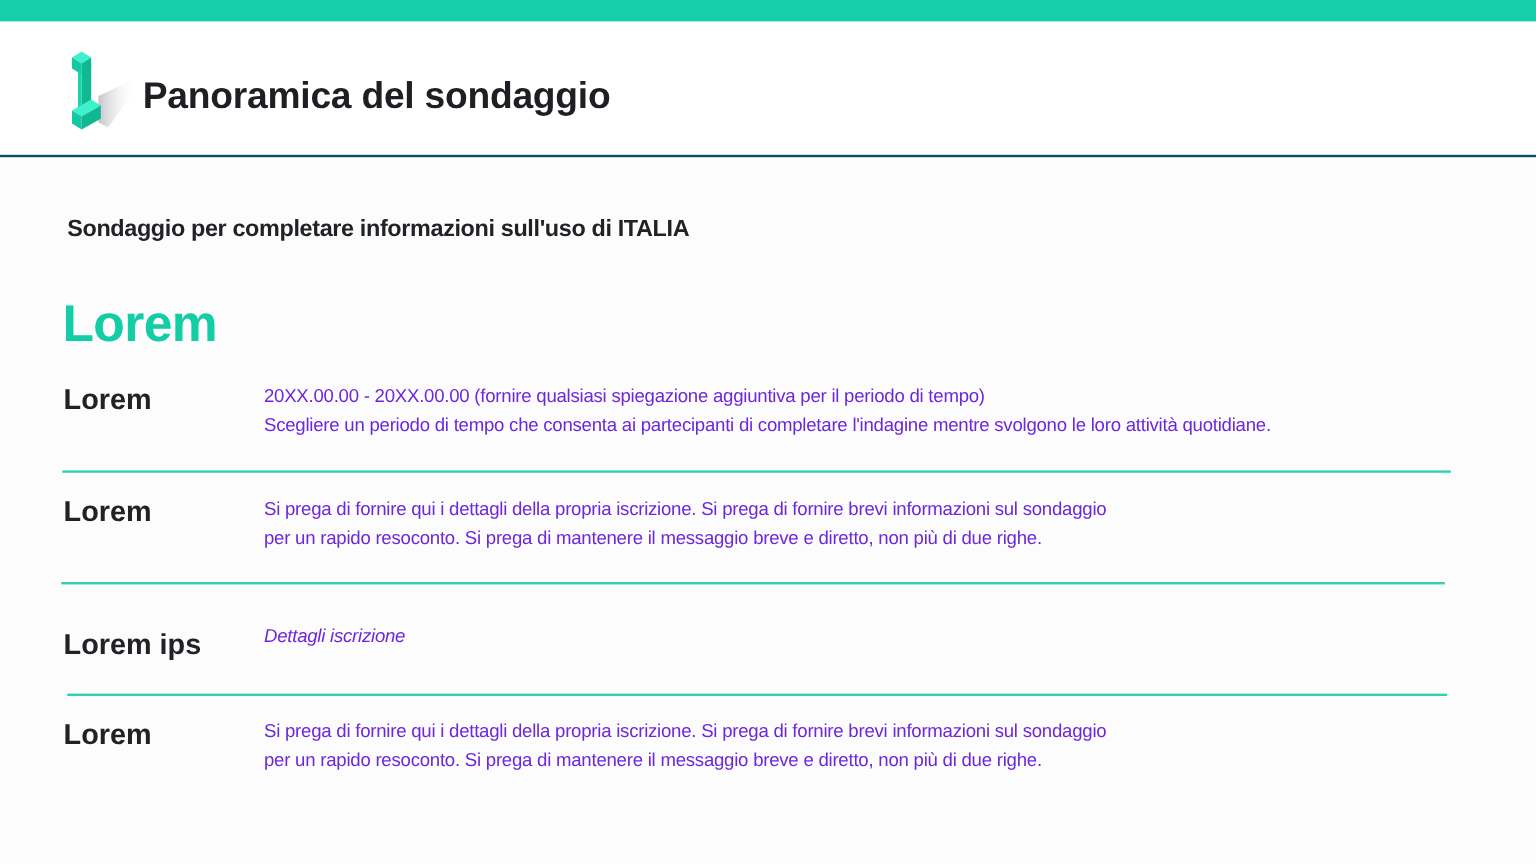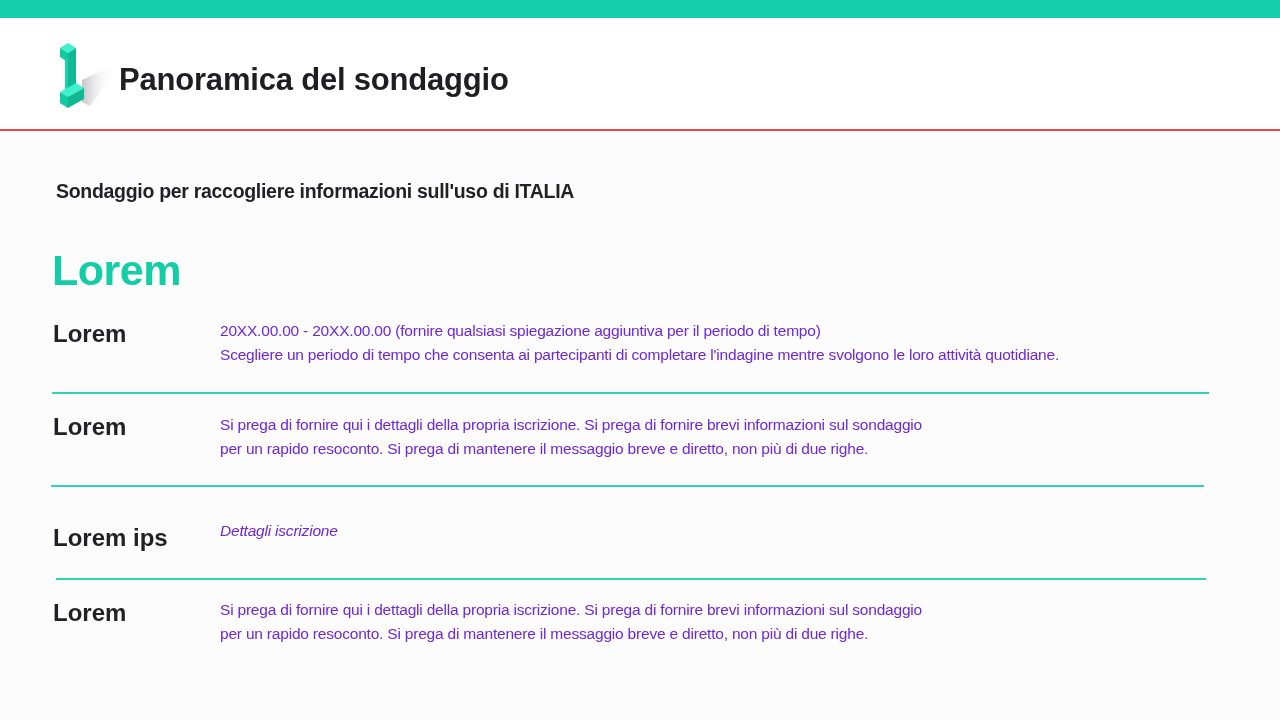--- a/index.html
+++ b/index.html
@@ -10,21 +10,21 @@
       color: #222226;
       position: relative;
     }
     .top-bar {
       position: absolute; left: 0; top: 0; width: 1280px; height: 18px;
       background: #14cfa9;
     }
     .header {
       position: absolute; left: 0; top: 18px; width: 1280px; height: 113px;
       background: #ffffff;
-      border-bottom: 2px solid #ef4444;
+      border-bottom: 2px solid #0c4a6e;
     }
     .logo {
       position: absolute; left: 56px; top: 22px; width: 60px; height: 72px;
     }
     .page-title {
       position: absolute; left: 119px; top: 44px;
       font-size: 31px; font-weight: bold; color: #1f1f23; letter-spacing: -0.2px;
       white-space: nowrap;
     }
     .subtitle {
@@ -75,21 +75,21 @@
       <polygon points="9,20 12,18 12,57 9,55" fill="#17d4ac"></polygon>
 
       <polygon points="4,52 12,57 28,48 20,43" fill="#3ff0cc"></polygon>
       <polygon points="4,52 12,57 12,68 4,63" fill="#12c9a2"></polygon>
       <polygon points="12,57 28,48 28,59 12,68" fill="#0fb892"></polygon>
     </svg>
   </div>
   <h1 class="page-title">Panoramica del sondaggio</h1>
 </header>
 
-<div class="subtitle">Sondaggio per raccogliere informazioni sull'uso di ITALIA</div>
+<div class="subtitle">Sondaggio per completare informazioni sull'uso di ITALIA</div>
 
 <h2 class="section-heading">Lorem</h2>
 
 <div class="row-label" style="top:320px;">Lorem</div>
 <div class="row-text" style="top:319px;">
   <div>20XX.00.00 - 20XX.00.00 (fornire qualsiasi spiegazione aggiuntiva per il periodo di tempo)</div>
   <div>Scegliere un periodo di tempo che consenta ai partecipanti di completare l'indagine mentre svolgono le loro attività quotidiane.</div>
 </div>
 <div class="divider" style="left:52px; top:392px; width:1157px;"></div>
 

